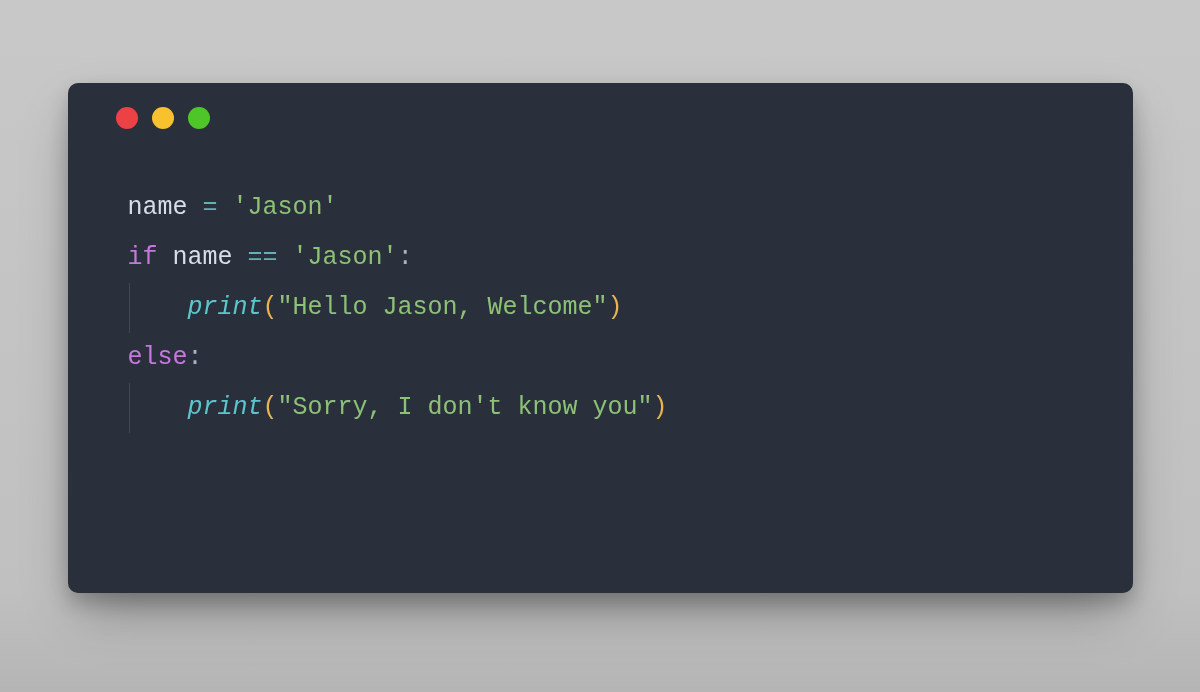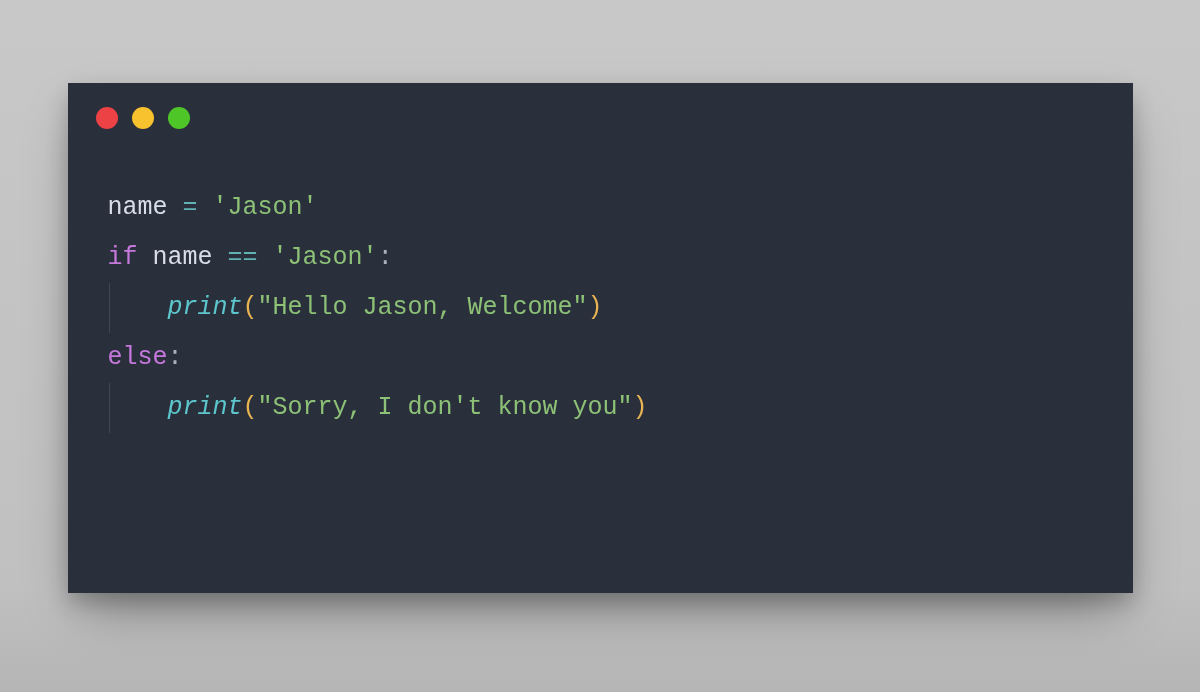--- a/index.html
+++ b/index.html
@@ -16,25 +16,26 @@
       align-items: center;
       justify-content: center;
       font-family: 'SF Mono', 'Monaco', 'Menlo', 'Consolas', 'Courier New', monospace;
       overflow: hidden;
     }
     
     .code-window {
       width: 1065px;
       height: 510px;
       background: #2a2f3c;
-      border-radius: 0;
+      border-radius: 10px;
       box-shadow: 0 25px 50px -12px rgba(0, 0, 0, 0.35), 0 10px 20px rgba(0,0,0,0.2);
       overflow: hidden;
       position: relative;
       top: -8px;
+      padding-left: 20px;
     }
     
     .title-bar {
       padding: 24px 28px 0 28px;
       display: flex;
       gap: 14px;
       align-items: center;
     }
     
     .traffic-light {

